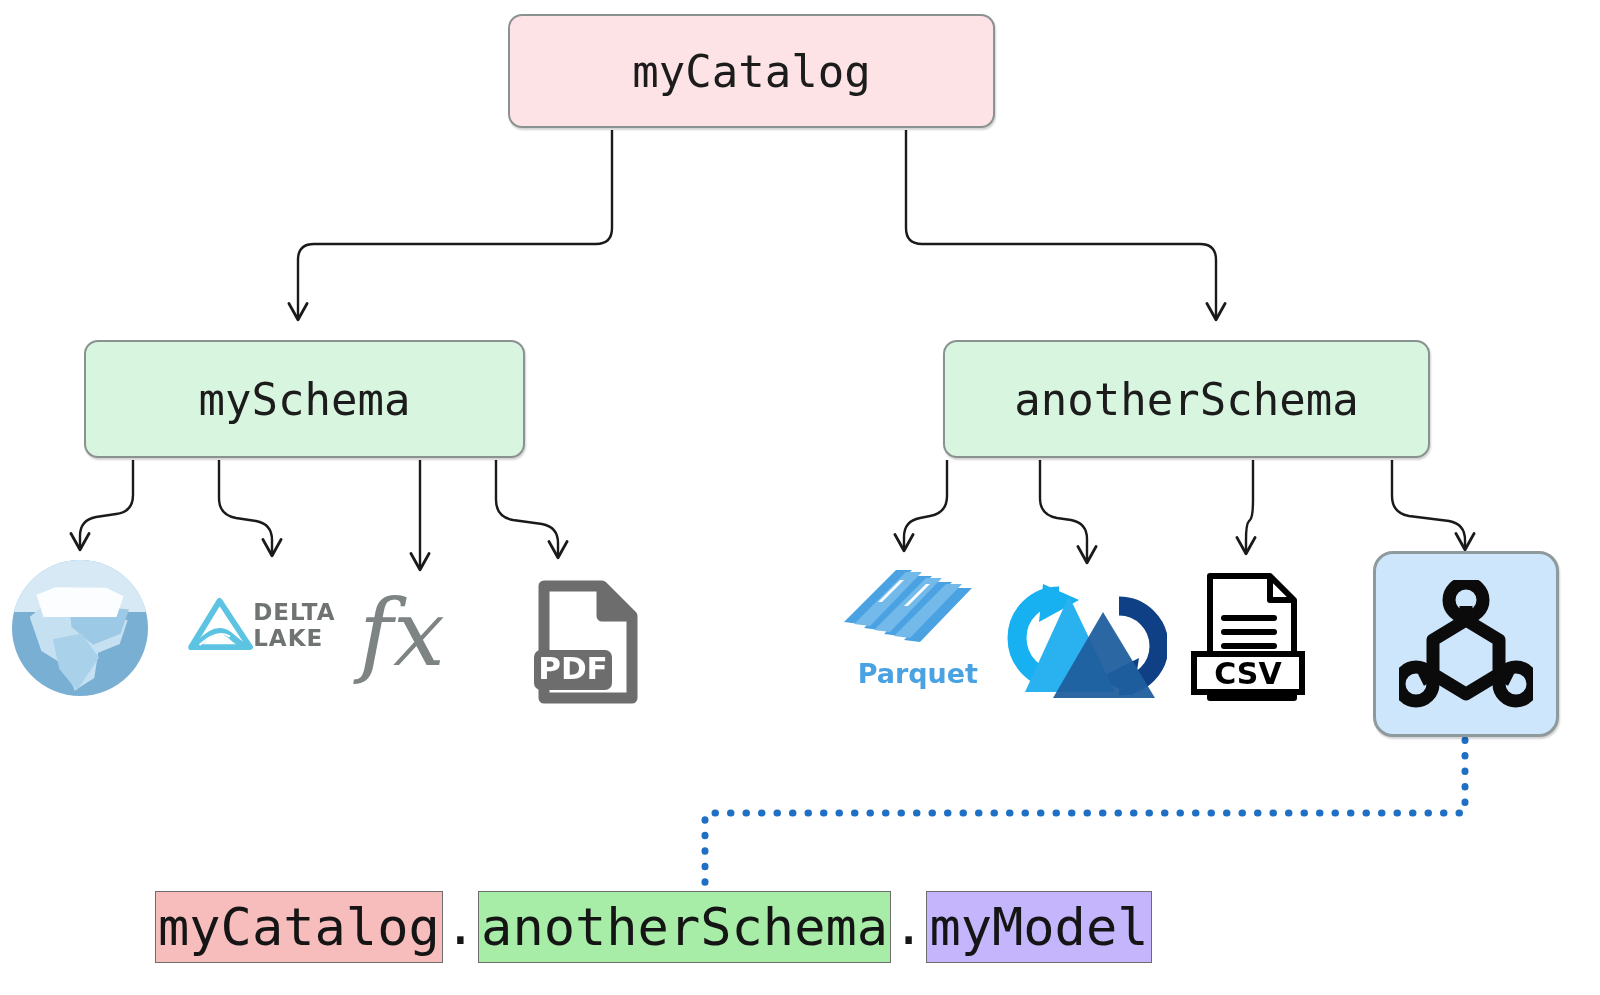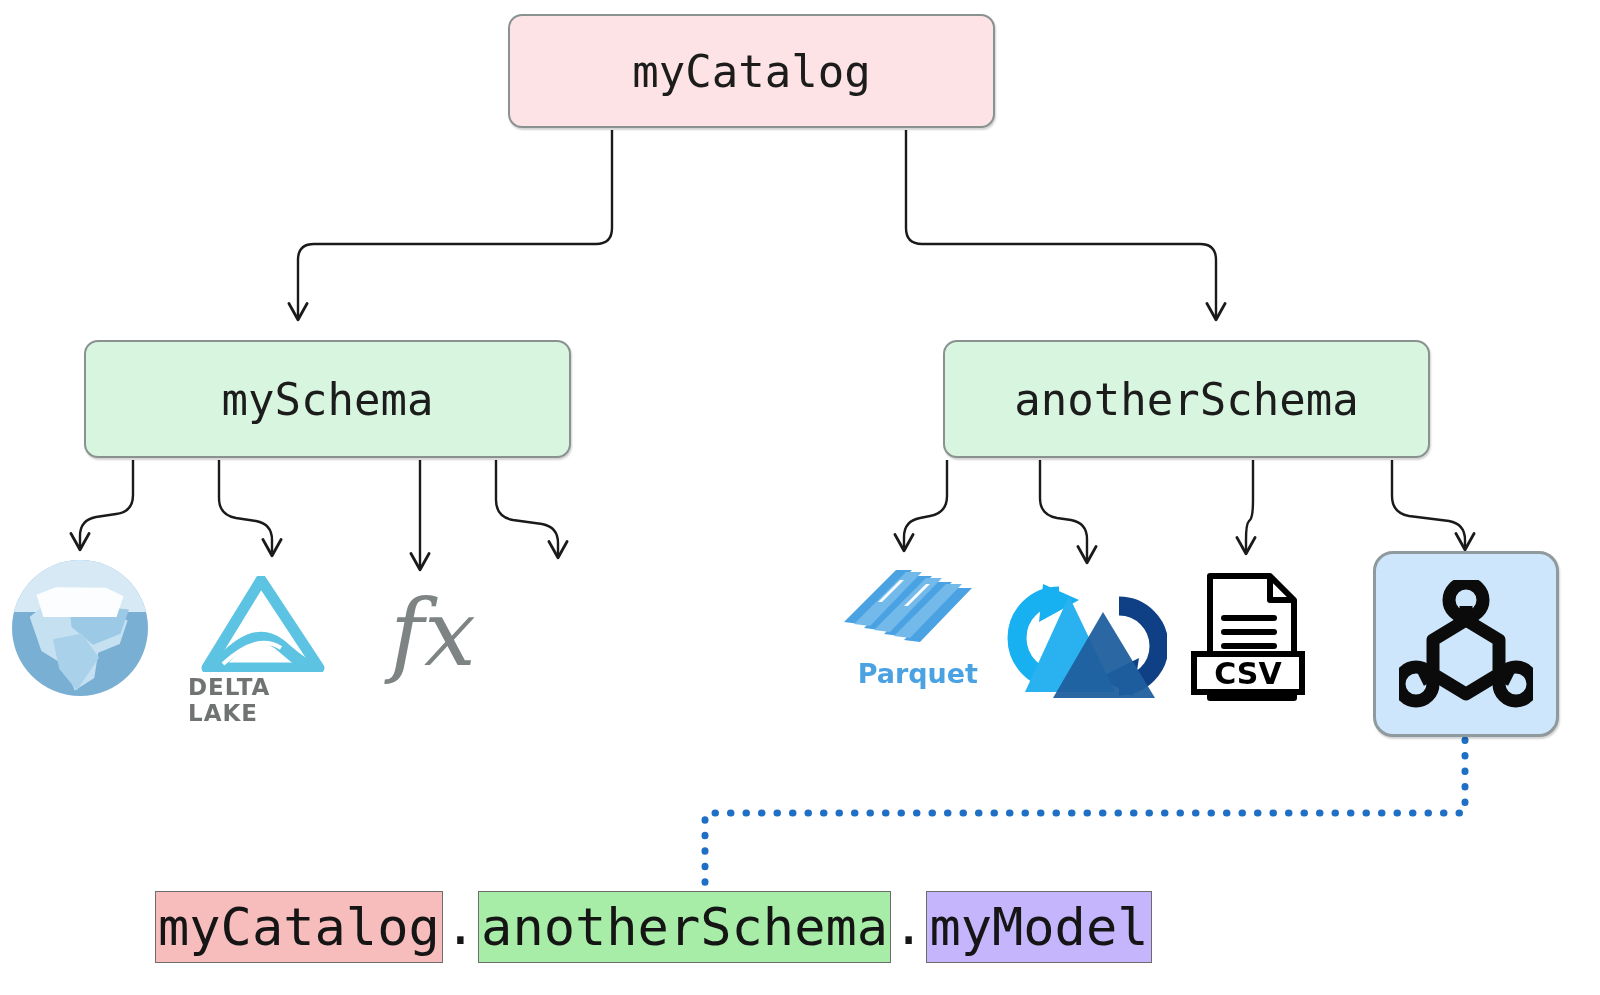--- a/index.html
+++ b/index.html
@@ -39,21 +39,21 @@
     font-family: "DejaVu Sans Mono", monospace;
     color: #1c1c1c;
     white-space: nowrap;
   }
   .node-catalog {
     left: 508px; top: 14px; width: 487px; height: 114px;
     background: #fde3e5;
     font-size: 44px;
   }
   .node-schema-a {
-    left: 84px; top: 340px; width: 487px; height: 118px;
+    left: 84px; top: 340px; width: 441px; height: 118px;
     background: #d8f5df;
     font-size: 44px;
   }
   .node-schema-b {
     left: 943px; top: 340px; width: 487px; height: 118px;
     background: #d8f5df;
     font-size: 44px;
   }
   .node-model {
     left: 1373px; top: 551px; width: 186px; height: 186px;
@@ -98,21 +98,21 @@
     background: #9cc9e6;
     clip-path: polygon(0% 0%, 100% 12%, 86% 62%, 40% 84%, 4% 48%);
   }
   .ico-iceberg .berg-facet-b {
     position: absolute; left: 30%; top: 54%; width: 34%; height: 42%;
     background: #a9d2ea;
     clip-path: polygon(0% 10%, 62% 0%, 100% 42%, 52% 100%, 14% 62%);
   }
 
   
-  .ico-delta { width: 150px; display:flex; flex-direction:column; align-items:center; }
+  .ico-delta { width: 150px; display:flex; flex-direction:row; align-items:center; }
   .ico-delta-mark { width: 124px; height: 96px; }
   .ico-delta-word {
     font-family: "DejaVu Sans", sans-serif;
     font-weight: bold;
     font-size: 23px;
     letter-spacing: 1px;
     color: #6f7372;
     margin-top: 2px;
   }
 
@@ -224,24 +224,32 @@
     <div class="ico-delta">
       <svg class="ico-delta-mark" viewBox="0 0 124 96">
         <path d="M60,4 L118,92 L6,92 Z" fill="none" stroke="#5cc4e2" stroke-width="11" stroke-linejoin="round"></path>
         <path d="M20,86 C44,60 62,56 78,68 C88,76 96,84 104,88" fill="none" stroke="#5cc4e2" stroke-width="12" stroke-linecap="round"></path>
         <path d="M22,88 C46,66 64,62 80,72" fill="none" stroke="#ffffff" stroke-width="4"></path>
       </svg>
       <div class="ico-delta-word">DELTA LAKE</div>
     </div>
   </div>
 
-  <div class="leaf" style="left:390px; top:588px;">
+  <div class="leaf" style="left:359px; top:588px;">
     <div class="ico-fx">fx</div>
   </div>
 
+  <div class="leaf" style="left:532px; top:580px;">
+    <svg class="ico-pdf" viewBox="0 0 108 126">
+      <path d="M12,6 H70 L100,36 V118 H12 Z" fill="#ffffff" stroke="#6d6d6d" stroke-width="11" stroke-linejoin="round"></path>
+      <path d="M70,6 V36 H100" fill="#6d6d6d" stroke="#6d6d6d" stroke-width="11" stroke-linejoin="round"></path>
+      <rect x="2" y="70" width="78" height="40" rx="7" fill="#6d6d6d"></rect>
+      <text x="41" y="99" font-family="DejaVu Sans, sans-serif" font-size="31" font-weight="bold" fill="#ffffff" text-anchor="middle">PDF</text>
+    </svg>
+  </div>
 
   <div class="leaf" style="left:830px; top:562px;">
     <div class="ico-parquet">
       <svg class="ico-parquet-mark" viewBox="0 0 136 92">
         <g fill="#4aa2e3">
           <polygon points="2,60 54,8 70,8 18,62"></polygon>
           <polygon points="22,66 74,14 90,14 38,68"></polygon>
           <polygon points="42,72 94,20 110,20 58,74"></polygon>
           <polygon points="62,78 114,26 130,26 78,80"></polygon>
         </g>

